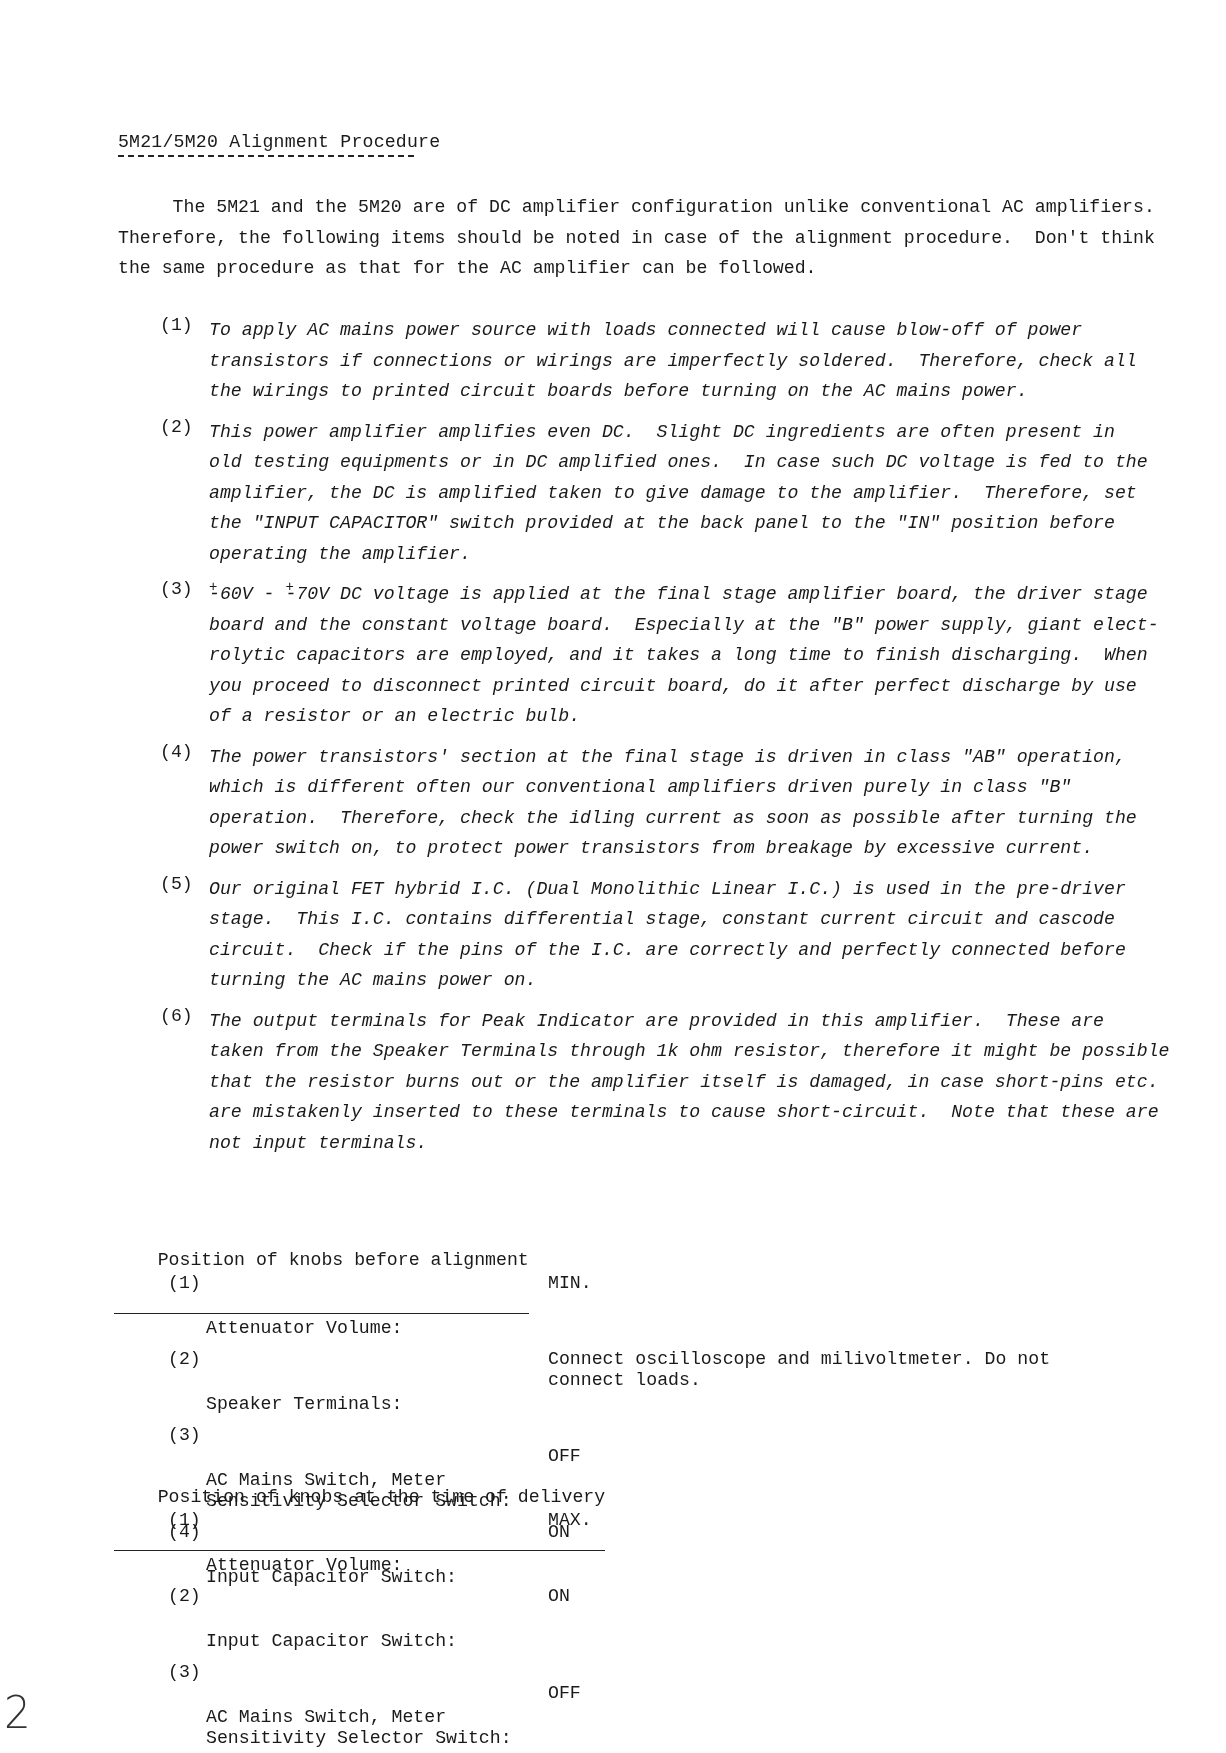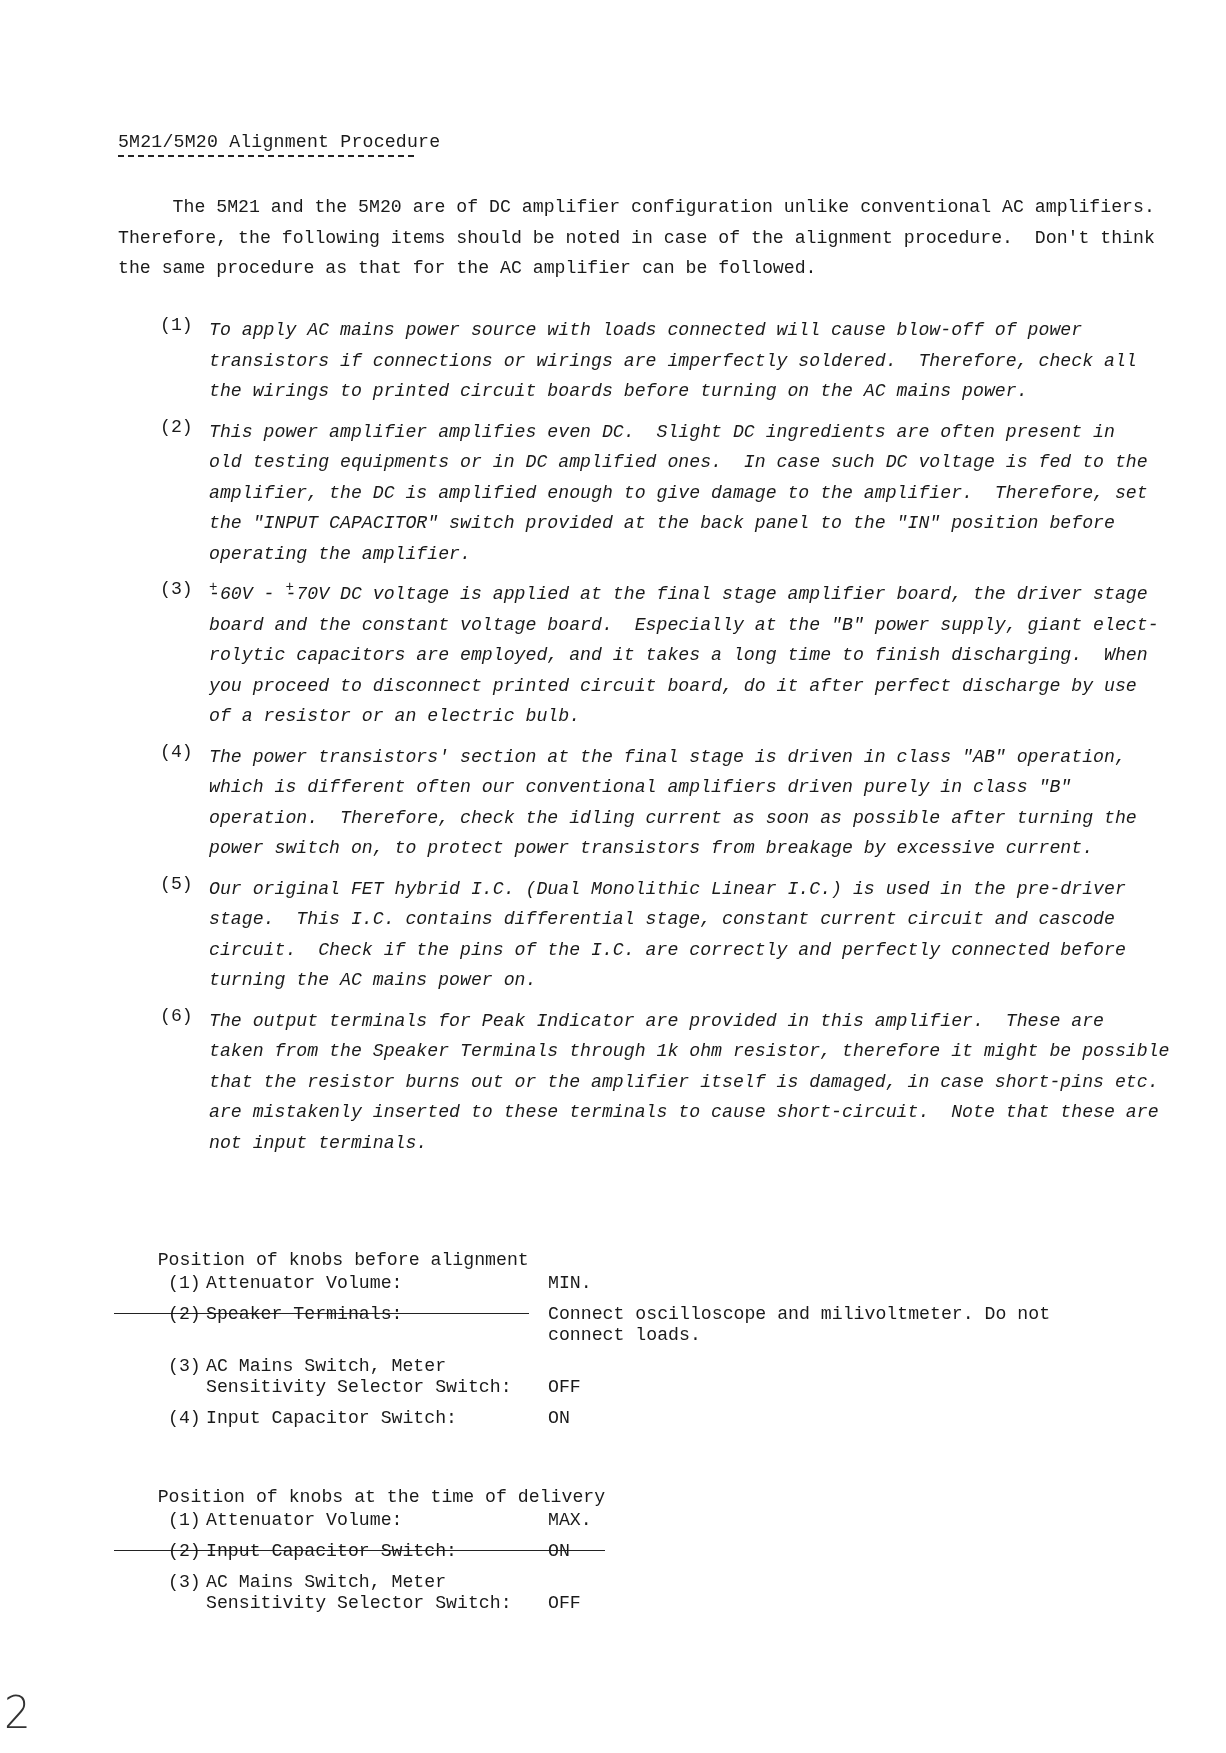--- a/index.html
+++ b/index.html
@@ -14,21 +14,21 @@
   .item .num { position: absolute; left: 0; top: 0; }
   .item .body { margin-left: 49px; line-height: 30.5px; }
   .item .line { display: block; white-space: pre; font-style: italic; }
   .item .sup { position: relative; }
   .item .sup::before { content: "+"; position: absolute; left: 0; top: -12px; font-size: 14px; }
   .section-head { position: absolute; left: 114px; white-space: pre; }
   .section-head .ul { position: absolute; left: 0; right: 0; bottom: -4px; border-top: 1.5px solid #222; }
   .knob-list { position: absolute; left: 168px; width: 960px; }
   .knob { position: relative; margin-bottom: 10px; min-height: 21px; line-height: 21px; }
   .knob .kn { position: absolute; left: 0; top: 0; }
-  .knob .kl { margin-left: 38px; width: 330px; display: inline-block; vertical-align: top; white-space: pre; }
+  .knob .kl { margin-left: 38px; width: 330px; display: inline-block; vertical-align: top; white-space: pre; margin-top: 45px; }
   .knob .kv { position: absolute; left: 380px; top: 0; width: 590px; }
   .knob.two .kv { top: 21px; }
   .page-num { position: absolute; left: 4px; top: 1688px; font-family: "DejaVu Sans", sans-serif; font-weight: 200; font-size: 42px; color: #333; transform: scaleY(1.05); }
 </style>
 </head>
 <body>
 
 <div class="page">
 
   <div class="title">5M21/5M20 Alignment Procedure</div>
@@ -49,21 +49,21 @@
         <span class="line">transistors if connections or wirings are imperfectly soldered.  Therefore, check all</span>
         <span class="line">the wirings to printed circuit boards before turning on the AC mains power.</span>
       </div>
     </div>
 
     <div class="item">
       <span class="num">(2)</span>
       <div class="body">
         <span class="line">This power amplifier amplifies even DC.  Slight DC ingredients are often present in</span>
         <span class="line">old testing equipments or in DC amplified ones.  In case such DC voltage is fed to the</span>
-        <span class="line">amplifier, the DC is amplified enough to give damage to the amplifier.  Therefore, set</span>
+        <span class="line">amplifier, the DC is amplified taken to give damage to the amplifier.  Therefore, set</span>
         <span class="line">the "INPUT CAPACITOR" switch provided at the back panel to the "IN" position before</span>
         <span class="line">operating the amplifier.</span>
       </div>
     </div>
 
     <div class="item">
       <span class="num">(3)</span>
       <div class="body">
         <span class="line"><span class="sup">-60V - </span><span class="sup">-70V DC voltage is applied at the final stage amplifier board, the driver stage</span></span>
         <span class="line">board and the constant voltage board.  Especially at the "B" power supply, giant elect-</span>

